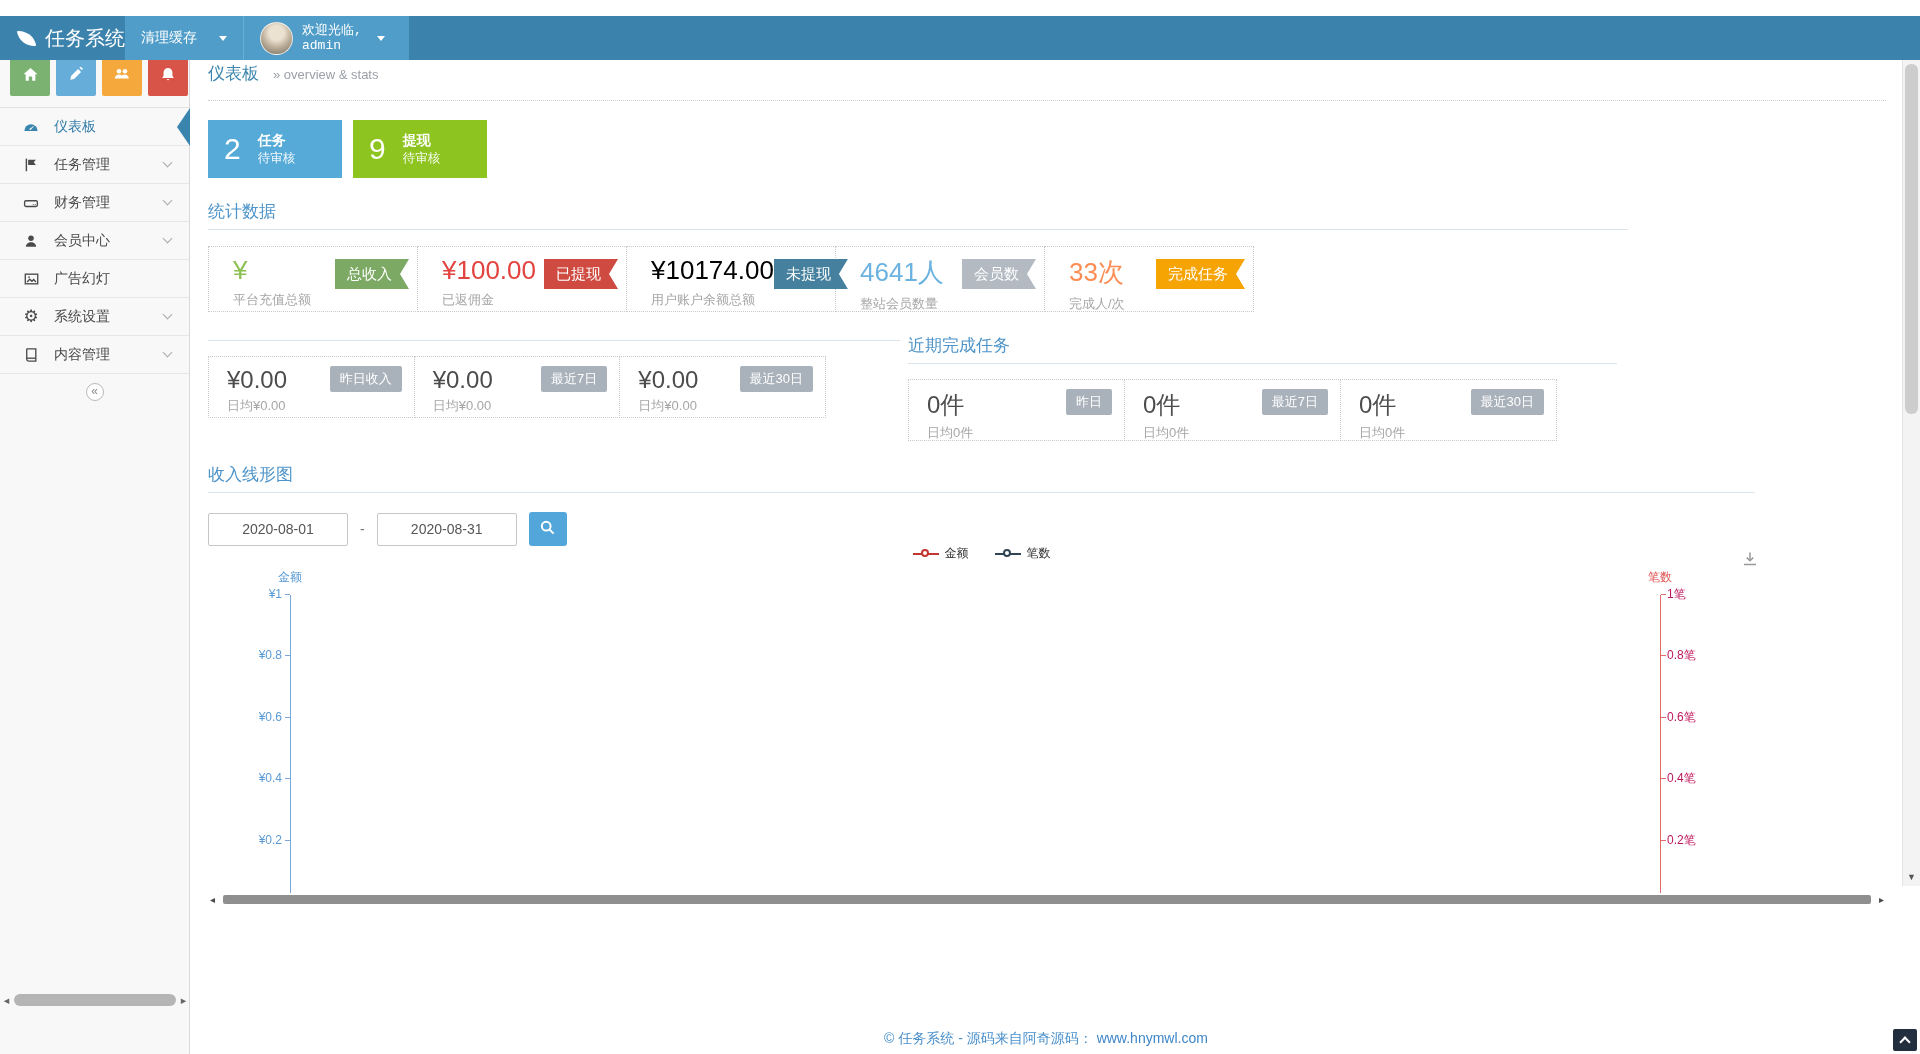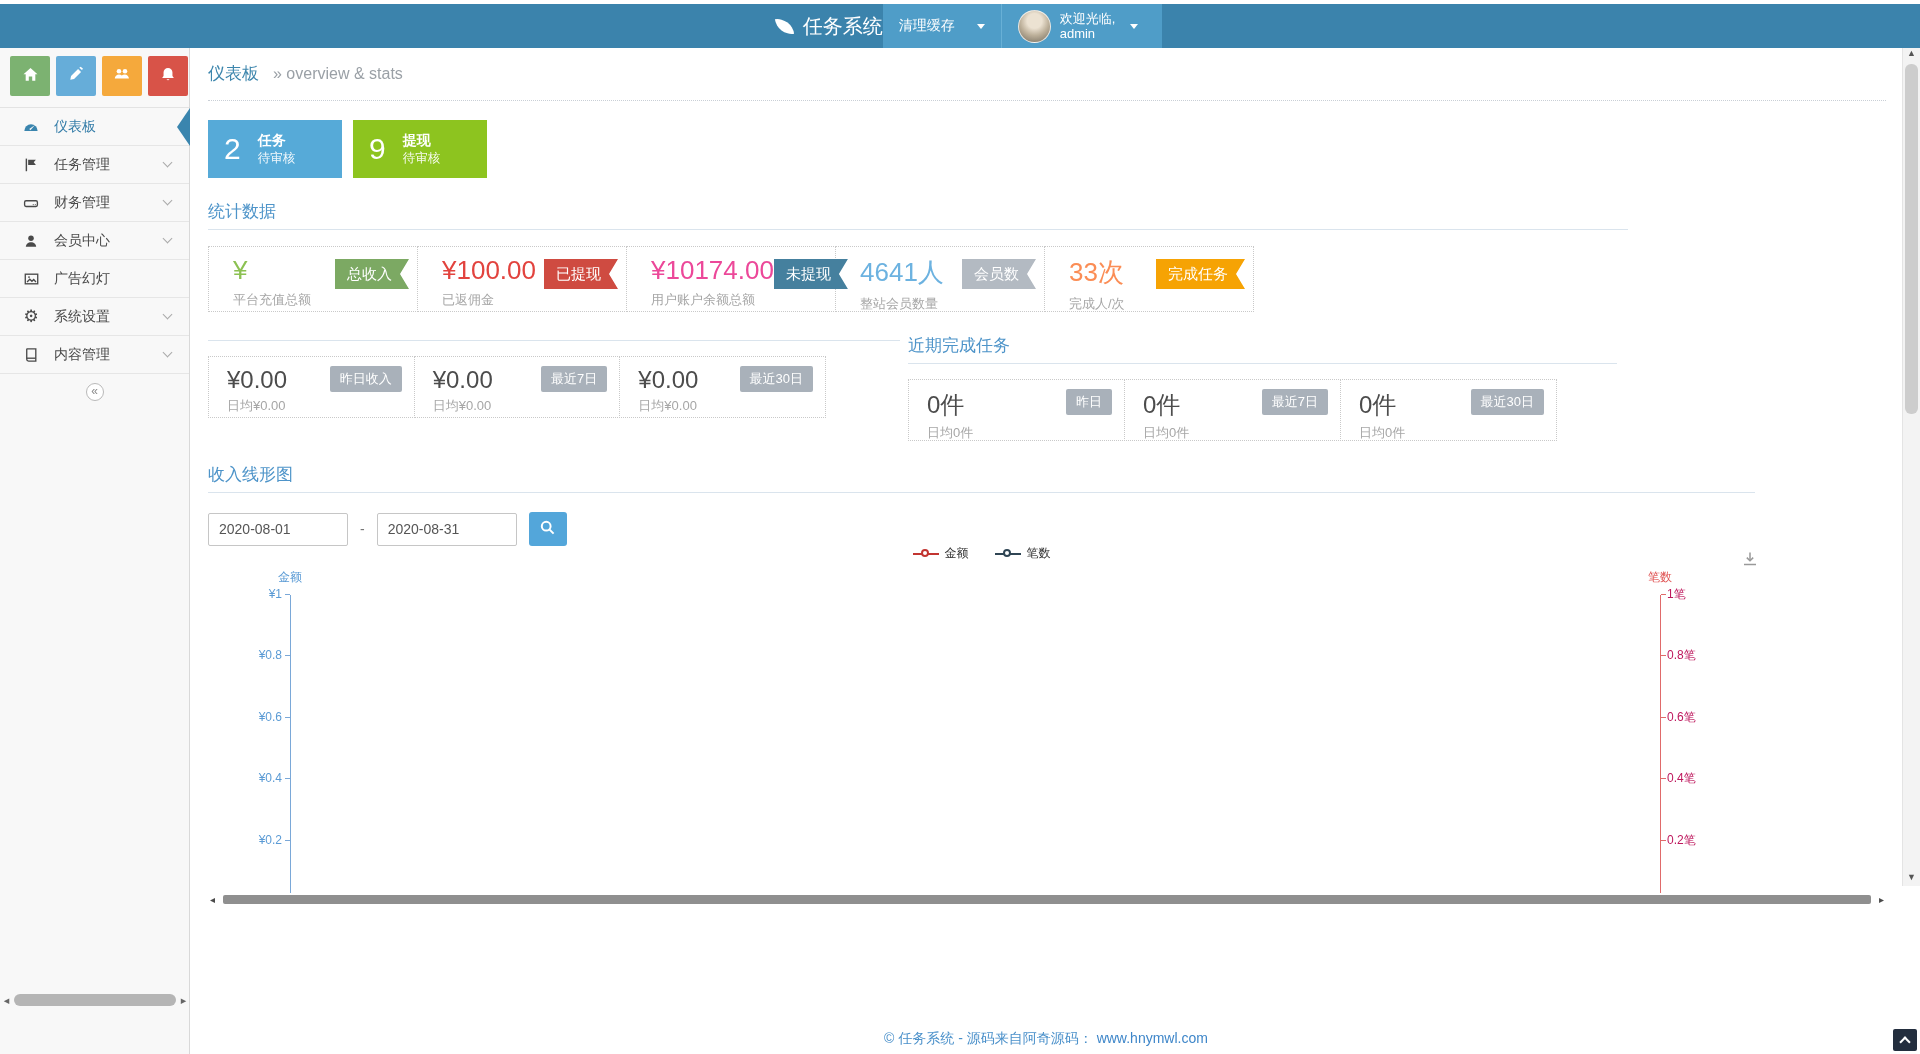--- a/index.html
+++ b/index.html
@@ -1,20 +1,20 @@
 <!DOCTYPE html>
 <html><head>
 <meta charset="utf-8">
 <style>
   *{margin:0;padding:0;box-sizing:border-box;}
   html,body{width:1920px;height:1054px;}
   body{font-family:"Liberation Sans","DejaVu Sans",sans-serif;overflow:hidden;background:#fff;position:relative;}
 
   
-  .header{position:absolute;top:4px;left:0;width:1920px;height:44px;background:#3b83ac;color:#fff;display:flex;justify-content:center;z-index:9;}
+  .header{position:absolute;top:16px;left:0;width:1920px;height:44px;background:#3b83ac;color:#fff;display:flex;justify-content:flex-start;z-index:9;font-family:Liberation Mono, monospace;}
   .logo{display:flex;align-items:center;gap:10px;padding-left:18px;font-size:20px;cursor:pointer;}
   .leaf{width:17px;height:17px;background:#fff;border-radius:0 100% 0 100%;transform:rotate(-8deg);}
   .header-right{display:flex;height:100%;}
   .hbtn{background:#4f9dc8;display:flex;align-items:center;padding:0 16px;cursor:pointer;font-size:14px;}
   .hbtn.cache{border-right:1px solid #68b0d6;gap:16px;}
   .hbtn.user{gap:9px;padding-right:24px;}
   .avatar{width:33px;height:33px;border-radius:50%;flex:none;border:1px solid rgba(255,255,255,.75);background:radial-gradient(circle at 50% 32%,#ece2d2 0 28%,#bdb09a 55%,#776f60 95%);}
   .welcome{font-size:13px;line-height:15px;}
   .caret{width:0;height:0;border-left:4.5px solid transparent;border-right:4.5px solid transparent;border-top:5px solid #fff;margin-left:6px;}
 
@@ -33,21 +33,21 @@
   .collapse-btn{width:18px;height:18px;border:1px solid #b9b9b9;border-radius:50%;color:#8a8a8a;font-size:12px;line-height:15px;text-align:center;margin:9px auto 0;background:#fff;cursor:pointer;}
   .gearglyph{font-size:17px;line-height:17px;}
   .sb-scroll{position:absolute;bottom:46px;left:0;width:190px;height:16px;display:flex;align-items:center;padding:0 2px;}
   .sb-arrow{color:#666;font-size:11px;width:9px;text-align:center;cursor:pointer;}
   .sb-thumb{flex:1;height:12px;background:#b5b5b5;border-radius:6px;margin:0 3px;cursor:pointer;}
 
   
   .main{position:absolute;top:44px;left:190px;width:1712px;height:1010px;background:#fff;padding:18px 16px 0 18px;}
   .bc{display:flex;align-items:baseline;gap:14px;}
   .bc-cur{font-size:17px;color:#3d86ad;cursor:pointer;}
-  .bc-trail{font-size:16px;color:#9aa0a6;}
+  .bc-trail{font-size:13px;color:#9aa0a6;}
   .bc-sep{border-bottom:1px dotted #c9cfd6;margin-top:15px;}
 
   .tiles{display:flex;gap:11px;margin-top:19px;}
   .tile{height:58px;display:flex;align-items:center;color:#fff;padding:0 20px 0 16px;gap:17px;min-width:134px;cursor:pointer;}
   .tile-blue{background:#56aad8;}
   .tile-green{background:#8dc41f;}
   .tile-num{font-size:30px;}
   .tile-txt{font-size:14px;line-height:17px;font-weight:bold;}
   .tile-sub{font-size:12.5px;opacity:.92;font-weight:normal;}
 
@@ -56,40 +56,40 @@
   .hr-stats{width:1420px;}
   .hr-chart{width:1547px;}
   .hr-left{width:692px;}
   .hr-right{width:709px;}
 
   .stats-row{display:flex;margin-top:16px;}
   .scell{width:210px;height:66px;border:1px dotted #c9c9c9;display:flex;justify-content:space-between;padding:8px 8px 0 24px;}
   .scell + .scell{margin-left:-1px;}
   .sval{font-size:26px;white-space:nowrap;}
   .slbl{font-size:13px;color:#a6a6a6;margin-top:5px;white-space:nowrap;}
-  .v1{color:#8cc152}.v2{color:#e2433e}.v3{color:#ec4899}.v4{color:#6cb2e0}.v5{color:#c773dd}.v6{color:#fb8d55}
+  .v1{color:#8cc152}.v2{color:#e2433e}.v3{color:#000000}.v4{color:#6cb2e0}.v5{color:#c773dd}.v6{color:#fb8d55}
   .ribbon{height:30px;line-height:30px;color:#fff;font-size:15px;padding:0 17px 0 12px;margin-top:4px;flex:none;
           clip-path:polygon(0 0,100% 0,calc(100% - 9px) 50%,100% 100%,0 100%);}
   .rb1{background:#7ca963}.rb2{background:#cf4b41}.rb3{background:#45809e}.rb4{background:#b3bac2}.rb5{background:#8f7dcb}.rb6{background:#f6a304}
 
   .two-col{display:flex;gap:8px;margin-top:22px;}
   .col-left{width:692px;}
   .col-right{width:709px;}
   .cards{display:flex;margin-top:15px;}
   .col-left .cards{width:618px;}
   .col-right .cards{width:649px;}
   .ccell{flex:1;height:62px;border:1px dotted #c9c9c9;padding:9px 12px 0 18px;}
   .ccell + .ccell{margin-left:-1px;}
   .crow{display:flex;justify-content:space-between;align-items:flex-start;}
   .cval{font-size:24px;color:#4c4c4c;}
   .gbadge{background:#a9b1ba;color:#fff;font-size:13px;padding:4px 10px;border-radius:2px;white-space:nowrap;}
   .csub{font-size:13px;color:#a6a6a6;margin-top:3px;}
 
   .chart-controls{display:flex;align-items:center;gap:12px;margin-top:19px;}
-  .dinput{width:140px;height:33px;border:1px solid #c6c6c6;border-radius:2px;font-size:14px;color:#555;padding:0 10px;font-family:inherit;background:#fff;}
+  .dinput{width:140px;height:33px;border:1px solid #c6c6c6;border-radius:2px;font-size:14px;color:#555;padding:0 10px;font-family:inherit;background:#fff;text-align:center;}
   .dash{color:#777;font-size:14px;}
   .search-btn{width:38px;height:34px;background:#53a6da;border:none;border-radius:3px;display:flex;align-items:center;justify-content:center;cursor:pointer;}
 
   .chart-area{position:relative;margin-top:5px;height:342px;}
   .legend{position:absolute;top:-6px;left:0;width:1547px;display:flex;justify-content:center;gap:26px;}
   .lg-item{display:flex;align-items:center;gap:6px;font-size:12px;color:#333;cursor:pointer;}
   .lg-mark{position:relative;width:26px;height:10px;}
   .lg-line{position:absolute;top:4px;left:0;right:0;height:2px;}
   .lg-circle{position:absolute;left:8px;top:0;width:8px;height:8px;border-radius:50%;border:2px solid;background:#fff;}
   .lg-red .lg-line{background:#c23531}.lg-red .lg-circle{border-color:#c23531}

